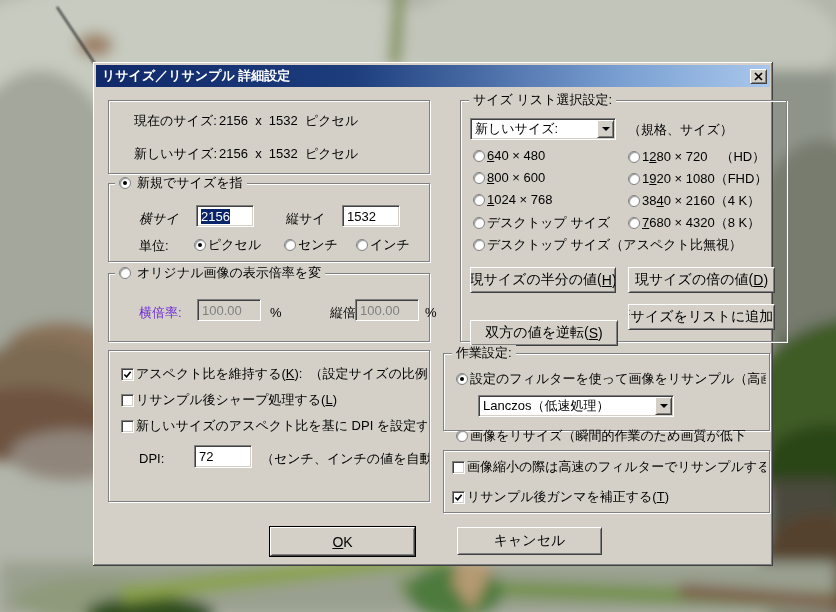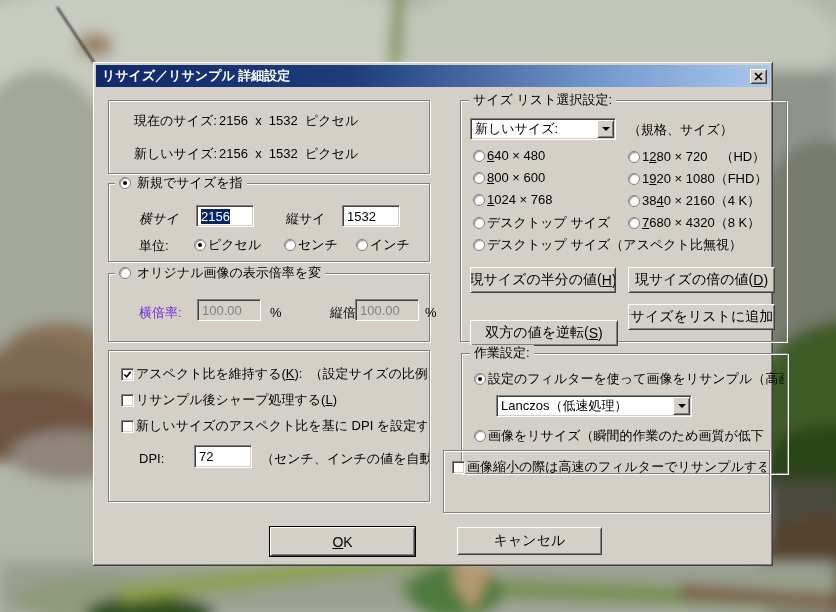--- a/index.html
+++ b/index.html
@@ -231,21 +231,21 @@
         <span class="radio"></span>
         <span><u>7</u>680 × 4320（8 K）</span>
       </span>
 
       <button class="btn" style="left:9px;top:166px;width:146px;height:26px;">現サイズの半分の値(<u>H</u>)</button>
       <button class="btn" style="left:167px;top:166px;width:147px;height:26px;">現サイズの倍の値(<u>D</u>)</button>
       <button class="btn" style="left:9px;top:203px;width:148px;height:26px;margin-top:16px;">双方の値を逆転(<u>S</u>)</button>
       <button class="btn" style="left:167px;top:203px;width:147px;height:26px;">新サイズをリストに追加(<u>I</u>)</button>
     </div>
 
-    <div class="etched" style="left:368px;top:291px;width:327px;height:121px;">
+    <div class="etched" style="left:350px;top:291px;width:327px;height:78px;">
       <span class="grouplabel" style="left:8px;">作業設定:</span>
       <span class="row" style="left:12px;top:16px;width:310px;">
         <span class="radio checked"></span>
         <span>設定のフィルターを使って画像をリサンプル（高画</span>
       </span>
       <div class="combo" style="left:34px;top:41px;width:196px;height:22px;">
         <span class="val">Lanczos（低速処理）</span>
         <span class="drop">
             <span class="tri"></span>
           </span>
@@ -256,18 +256,26 @@
       </span>
     </div>
 
     <div class="etched" style="left:350px;top:388px;width:327px;height:63px;">
       <span class="row" style="left:8px;top:7px;width:314px;">
         <span class="checkbox">
           
         </span>
         <span>画像縮小の際は高速のフィルターでリサンプルする</span>
       </span>
+      <span class="row" style="left:8px;top:37px;width:314px;">
+        <span class="checkbox checked">
+          <svg width="9" height="9" viewBox="0 0 10 10">
+              <path d="M1.5 5 L4 7.5 L8.5 2" stroke="#000" stroke-width="1.8" fill="none"></path>
+            </svg>
+        </span>
+        <span>リサンプル後ガンマを補正する(<u>T</u>)</span>
+      </span>
     </div>
 
     <button class="btn" style="left:364px;top:465px;width:145px;height:28px;">キャンセル</button>
 
   </div>
 </div>
 
 </body></html>

